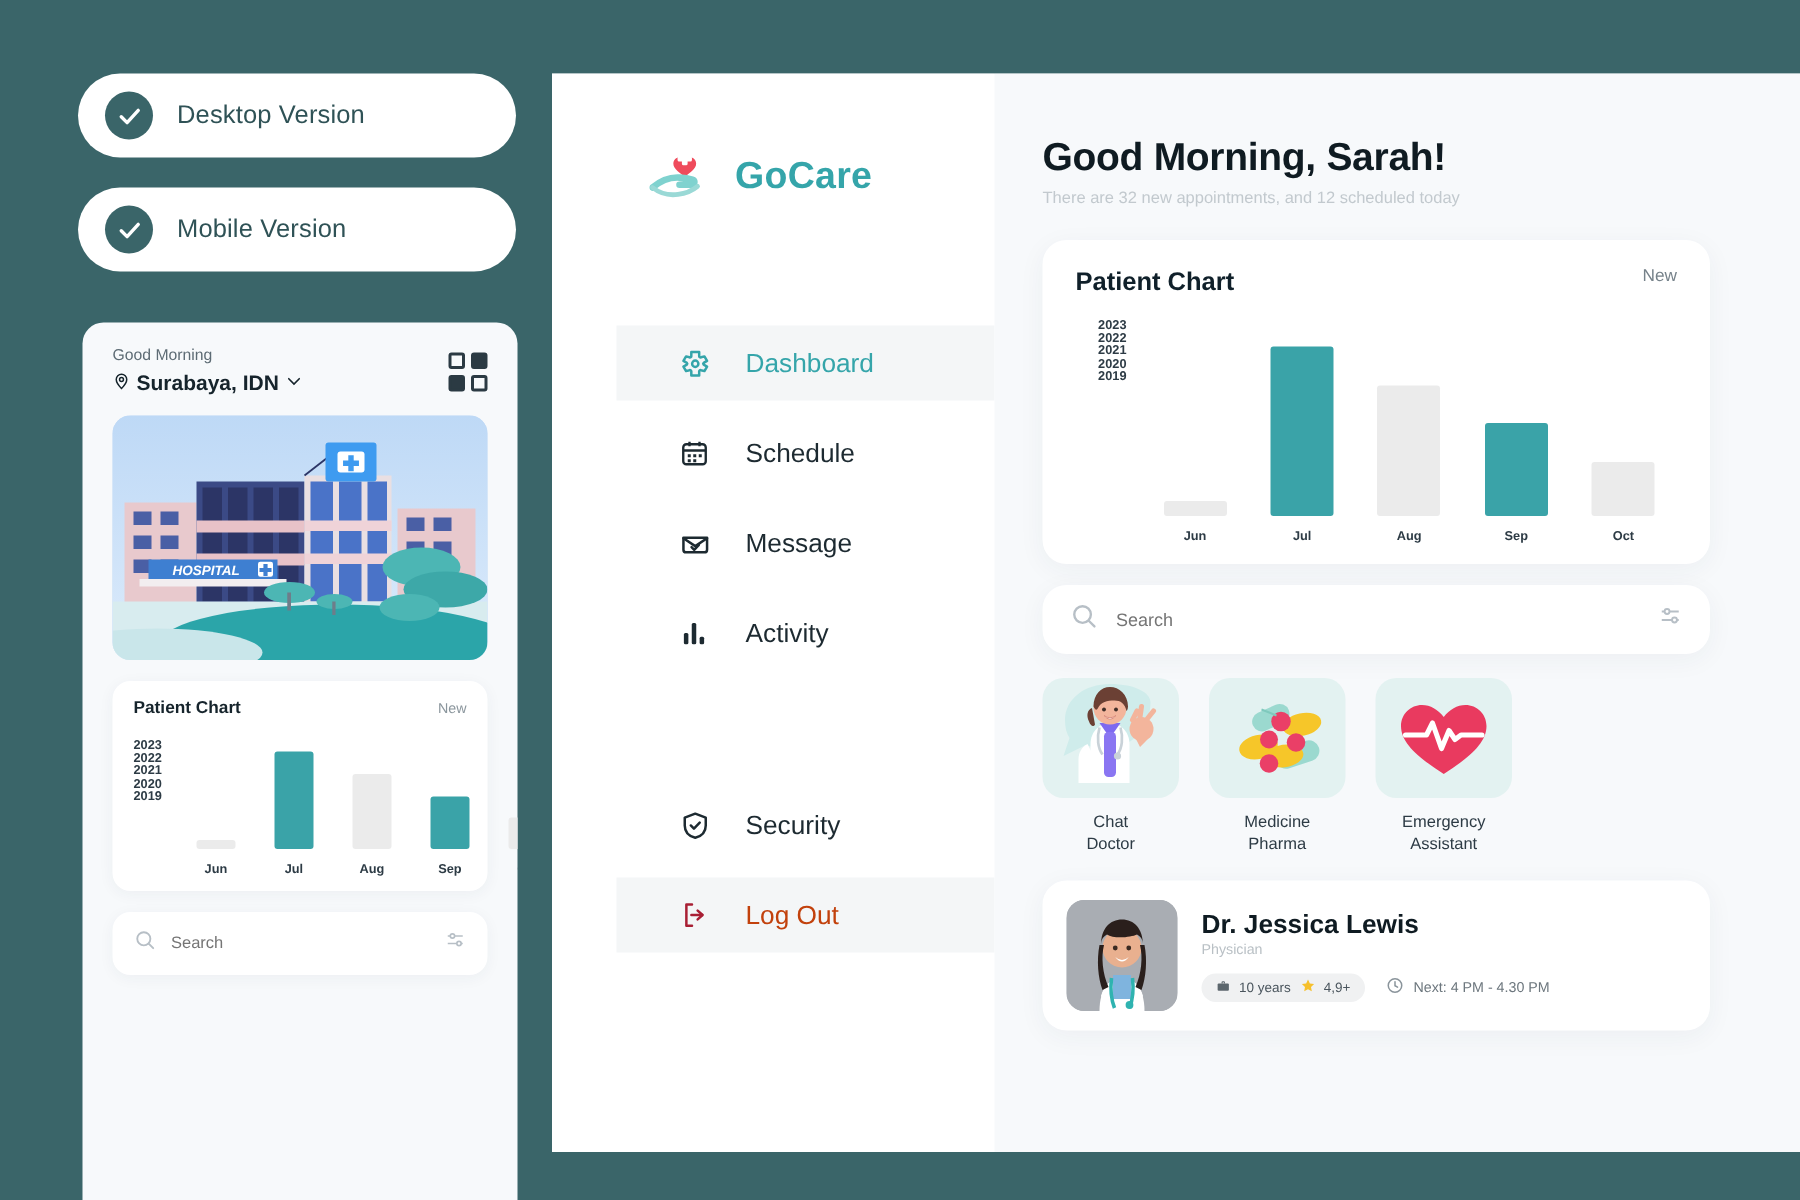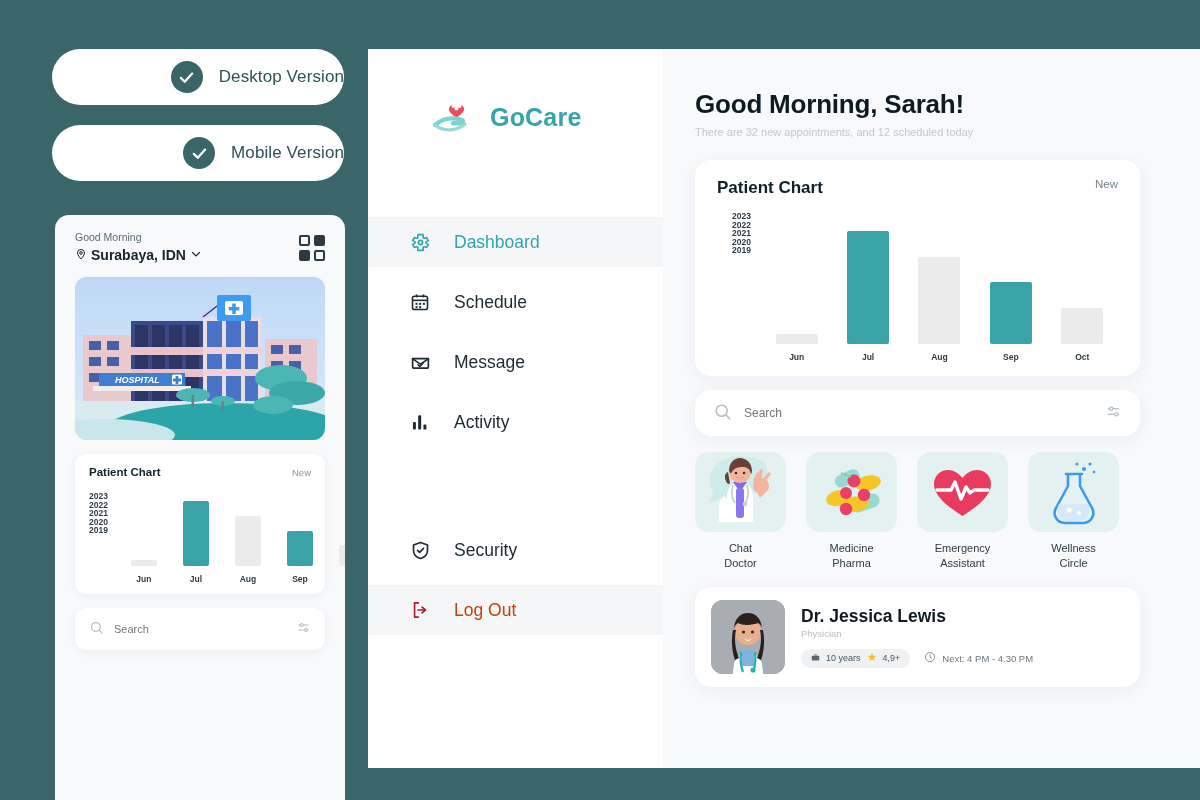--- a/index.html
+++ b/index.html
@@ -11,21 +11,20 @@
     overflow: hidden;
   }
 
   
   .pill {
     position: absolute; left: 52px;
     width: 292px; height: 56px;
     background: #ffffff; border-radius: 28px;
     display: flex; align-items: center; gap: 16px;
     padding-left: 18px;
-    justify-content: flex-end;
   }
   #pill-desktop { top: 49px; }
   #pill-mobile  { top: 125px; }
   .pill-check {
     width: 32px; height: 32px; border-radius: 50%;
     background: #3a6569; display: flex; align-items: center; justify-content: center;
     flex: 0 0 auto;
   }
   .pill-check svg { width: 17px; height: 17px; }
   .pill-label { font-size: 17px; color: #2f5256; letter-spacing: .1px; }
@@ -73,21 +72,21 @@
   
   #sidebar { width: 295px; flex: 0 0 295px; background: #fff; position: relative; padding-top: 48px; }
   .logo-row { display: flex; align-items: center; gap: 11px; padding-left: 65px; }
   .logo-mark { width: 46px; height: 40px; position: relative; }
   .logo-text { font-size: 25px; font-weight: bold; color: #35a5aa; letter-spacing: .2px; }
 
   .nav-group { margin-top: 80px; }
   .nav-item {
     display: flex; align-items: center; gap: 23px;
     height: 50px; padding-left: 41px; margin-bottom: 10px;
-    font-size: 17.5px; color: #1d2a31; cursor: pointer;
+    font-size: 17.5px; color: #1d2a31; cursor: pointer; margin-left: 43px;
   }
   .nav-item .ni-icon { width: 22px; height: 22px; display: flex; align-items: center; justify-content: center; flex: 0 0 22px; }
   .nav-item.active { background: #f4f6f7; color: #35a5aa; }
   .nav-item.active .ni-icon svg { stroke: #35a5aa; fill: none; }
   .nav-item.danger { background: #f4f6f7; color: #c2410c; }
   .nav-item.danger .ni-icon svg { stroke: #a81f34; }
   .nav-group.bottom { margin-top: 78px; }
 
   
   #main { flex: 1; background: #f7f9fb; padding: 40px 0 0 32px; overflow: hidden; position: relative; }
@@ -516,38 +515,20 @@
             <path d="M45.5 64C30 54 17 44 17 32c0-8 6.4-14 14-14 5.6 0 10.6 3 14.5 8 3.9-5 8.9-8 14.5-8 7.6 0 14 6 14 14 0 12-13 22-28.5 32z" fill="#e93a5f"></path>
             <path d="M20 38h14l4-8 6 17 5-12 4 6 4-3h14" fill="none" stroke="#fff" stroke-width="3.4" stroke-linecap="round" stroke-linejoin="round"></path>
           </svg>
         </div>
         <div class="svc-label">
           <span>Emergency</span><br>
           <span>Assistant</span>
         </div>
       </div>
 
-      <div class="svc">
-        <div class="svc-tile">
-          <svg viewBox="0 0 91 80" width="91" height="80">
-            <path d="M38 22h16M40 22v12L28 56a10 10 0 0 0 8.6 15h18.8A10 10 0 0 0 64 56L52 34V22" fill="none" stroke="#3d9ae8" stroke-width="2.6" stroke-linecap="round" stroke-linejoin="round"></path>
-            <path d="M31 52a11 11 0 0 0-1 6 10 10 0 0 0 10 11h11a10 10 0 0 0 10-11 11 11 0 0 0-1-6z" fill="#d5e9f9"></path>
-            <circle cx="41" cy="58" r="2.6" fill="#fff"></circle>
-              <circle cx="51" cy="61" r="2" fill="#fff"></circle>
-            <circle cx="56" cy="17" r="2.1" fill="#3d9ae8"></circle>
-            <circle cx="62" cy="12" r="1.6" fill="#3d9ae8"></circle>
-            <circle cx="49" cy="12" r="1.5" fill="#3d9ae8"></circle>
-            <circle cx="66" cy="20" r="1.3" fill="#3d9ae8"></circle>
-          </svg>
-        </div>
-        <div class="svc-label">
-          <span>Wellness</span><br>
-          <span>Circle</span>
-        </div>
-      </div>
     </section>
 
     <section class="card" id="doctor-card">
       <div class="doc-photo">
         <svg viewBox="0 0 74 74" width="74" height="74">
           <rect width="74" height="74" fill="#a9adb3"></rect>
           <path d="M22 74c0-14 6-22 15-22s15 8 15 22z" fill="#fff"></path>
           <path d="M37 52c-7 0-12 5-14 12l6 10h16l6-10c-2-7-7-12-14-12z" fill="#fff"></path>
           <rect x="31" y="50" width="12" height="16" fill="#7fb4de"></rect>
           <circle cx="37" cy="32" r="13" fill="#e9b08f"></circle>

